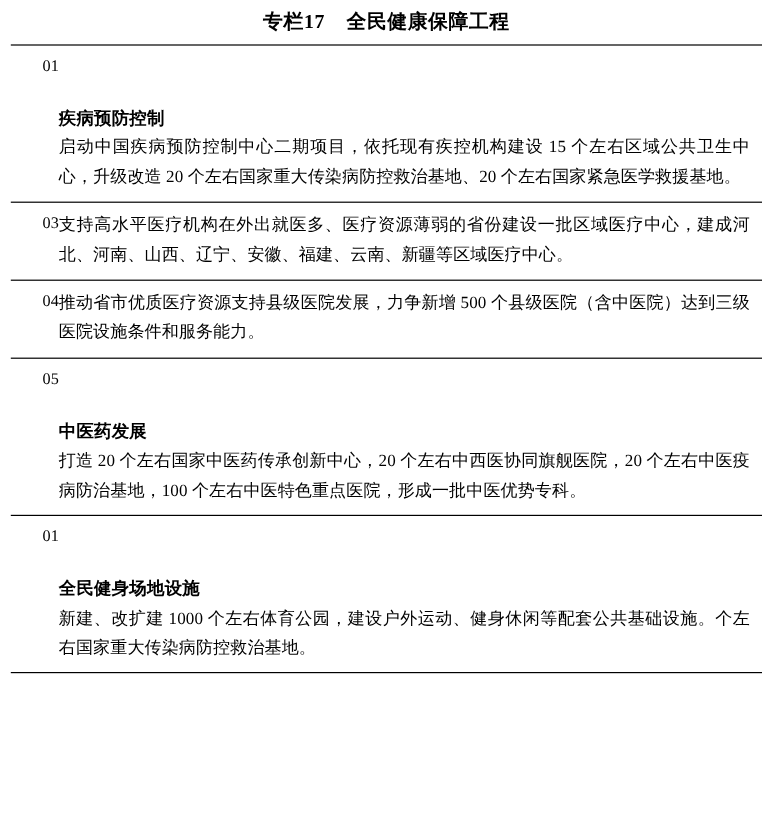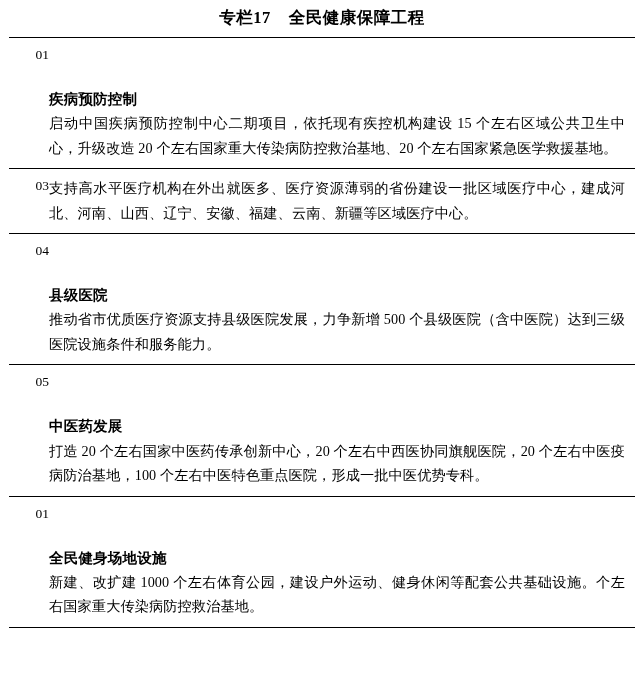--- a/index.html
+++ b/index.html
@@ -100,21 +100,20 @@
     <div class="row">
       <div class="num-cell">03</div>
       <div class="content-cell">
         <div class="item-body">支持高水平医疗机构在外出就医多、医疗资源薄弱的省份建设一批区域医疗中心，建成河北、河南、山西、辽宁、安徽、福建、云南、新疆等区域医疗中心。</div>
       </div>
     </div>
 
     <div class="row">
       <div class="num-cell">04</div>
       <div class="content-cell">
-        <div class="item-title">县级医院</div>
         <div class="item-body">推动省市优质医疗资源支持县级医院发展，力争新增 500 个县级医院（含中医院）达到三级医院设施条件和服务能力。</div>
       </div>
     </div>
 
     <div class="row">
       <div class="num-cell">05</div>
       <div class="content-cell">
         <div class="item-title">中医药发展</div>
         <div class="item-body">打造 20 个左右国家中医药传承创新中心，20 个左右中西医协同旗舰医院，20 个左右中医疫病防治基地，100 个左右中医特色重点医院，形成一批中医优势专科。</div>
       </div>

